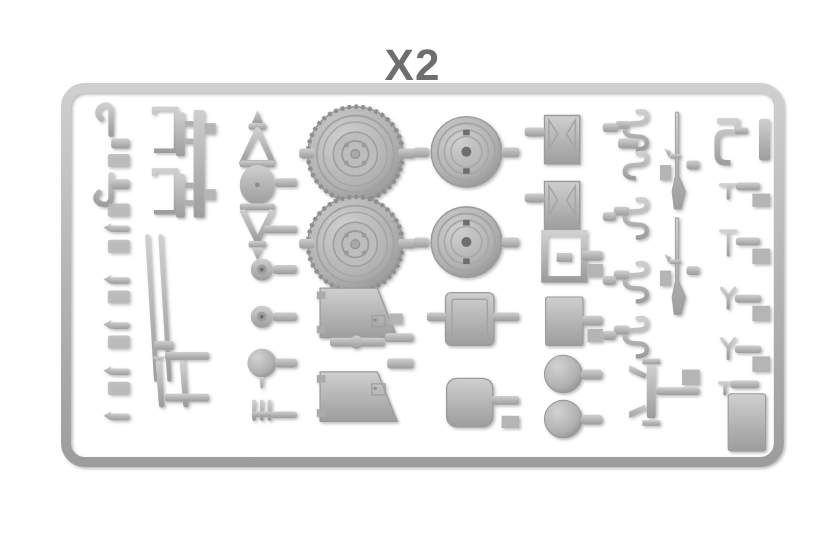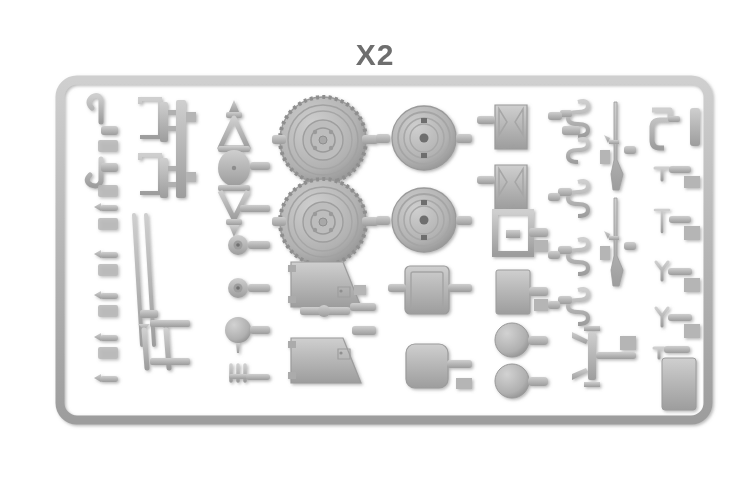--- a/index.html
+++ b/index.html
@@ -3,21 +3,21 @@
 <meta charset="utf-8">
 <style>
   html,body{margin:0;padding:0;background:#ffffff;}
   body{width:750px;height:500px;overflow:hidden;
        font-family:"Liberation Sans",sans-serif;}
   #stage{position:relative;width:750px;height:500px;background:#ffffff;}
 
   
   #qty{
     position:absolute;left:0;top:38px;width:750px;text-align:center;
-    font-size:30px;font-weight:bold;color:#6e6e6e;letter-spacing:1px;
+    font-size:40px;font-weight:bold;color:#6e6e6e;letter-spacing:1px;
     font-family:"Liberation Sans",sans-serif;
   }
 
   
   #sprue{position:absolute;left:0;top:0;width:750px;height:500px;}
   #sprue svg{display:block;}
 </style>
 </head>
 <body>
 

